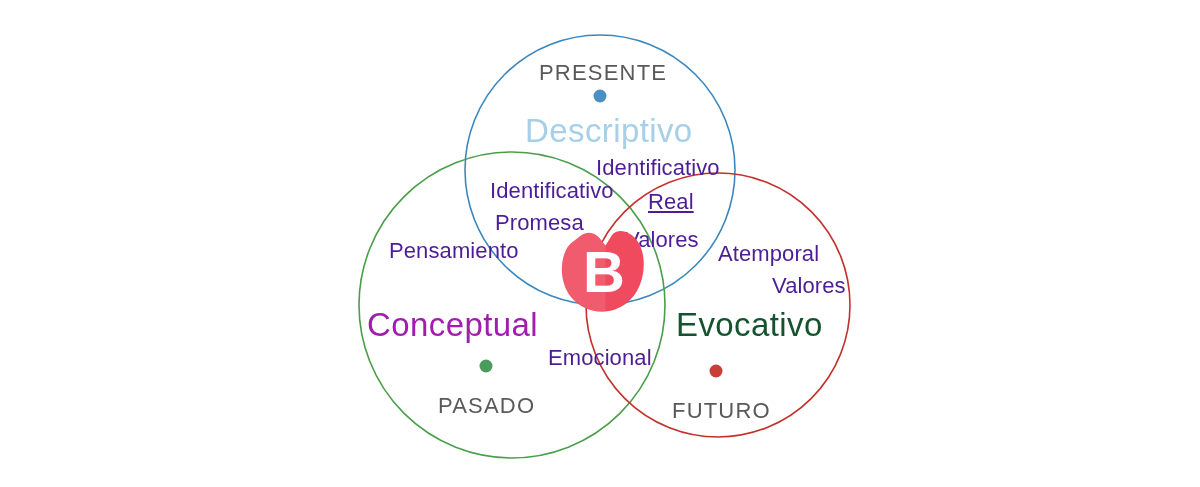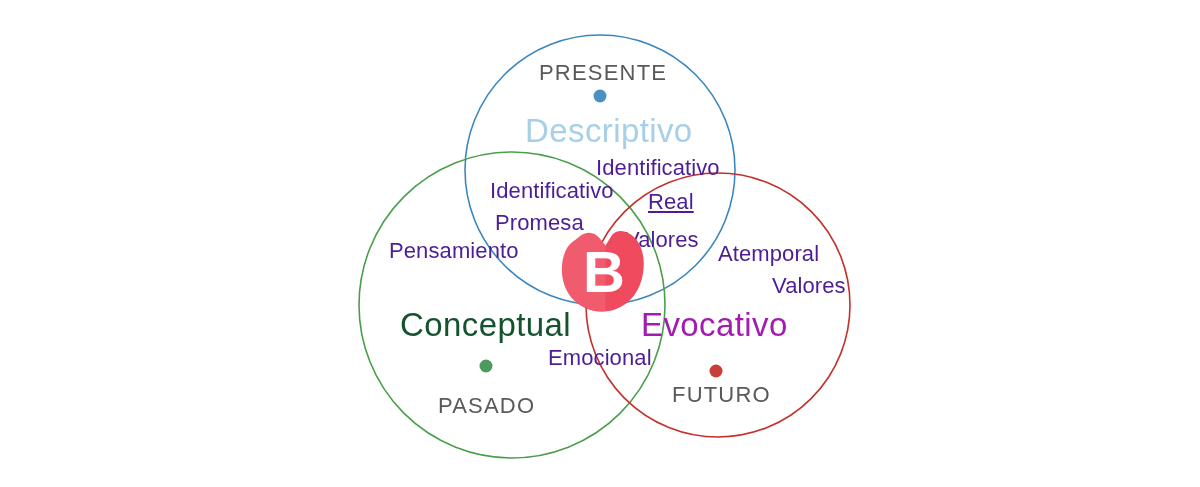--- a/index.html
+++ b/index.html
@@ -83,27 +83,27 @@
 
     <circle cx="600" cy="96" r="6.5" fill="#4a90c4"></circle>
     <circle cx="486" cy="366" r="6.5" fill="#4a9b5c"></circle>
     <circle cx="716" cy="371" r="6.5" fill="#c83f38"></circle>
   </svg>
 
   <div class="lbl cap" style="left:539px; top:62px;">PRESENTE</div>
 
   <div class="lbl cap" style="left:438px; top:395px;">PASADO</div>
 
-  <div class="lbl cap" style="left:672px; top:384px;">FUTURO</div>
+  <div class="lbl cap" style="left:672px; top:400px;">FUTURO</div>
 
   <div class="lbl cat cat-blue" style="left: 525px; top: 114px; color: rgb(168, 207, 232);">Descriptivo</div>
 
-  <div class="lbl cat cat-green" style="left: 400px; top: 308px; color: #14532d;">Conceptual</div>
+  <div class="lbl cat cat-green" style="left: 367px; top: 308px; color: #a21caf;">Conceptual</div>
 
-  <div class="lbl cat cat-red" style="left: 641px; top: 308px; color: #a21caf;">Evocativo</div>
+  <div class="lbl cat cat-red" style="left: 676px; top: 308px; color: #14532d;">Evocativo</div>
 
   <div class="lbl kw kw-lg" style="left:596px; top:157px;">Identificativo</div>
 
   <div class="lbl kw kw-lg" style="left:490px; top:180px;">Identificativo</div>
 
   <div class="lbl kw kw-lg" style="left:648px; top:191px;text-decoration:underline;">Real</div>
 
   <div class="lbl kw kw-lg" style="left:495px; top:212px;">Promesa</div>
 
   <div class="lbl kw kw-lg" style="left:625px; top:229px;">Valores</div>

